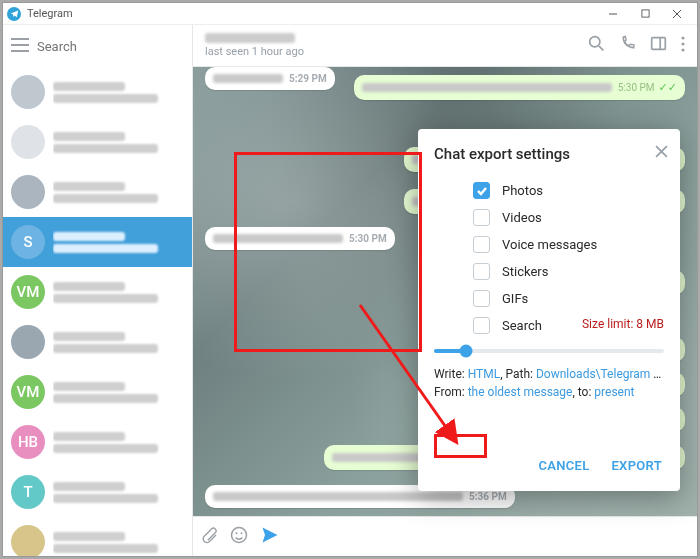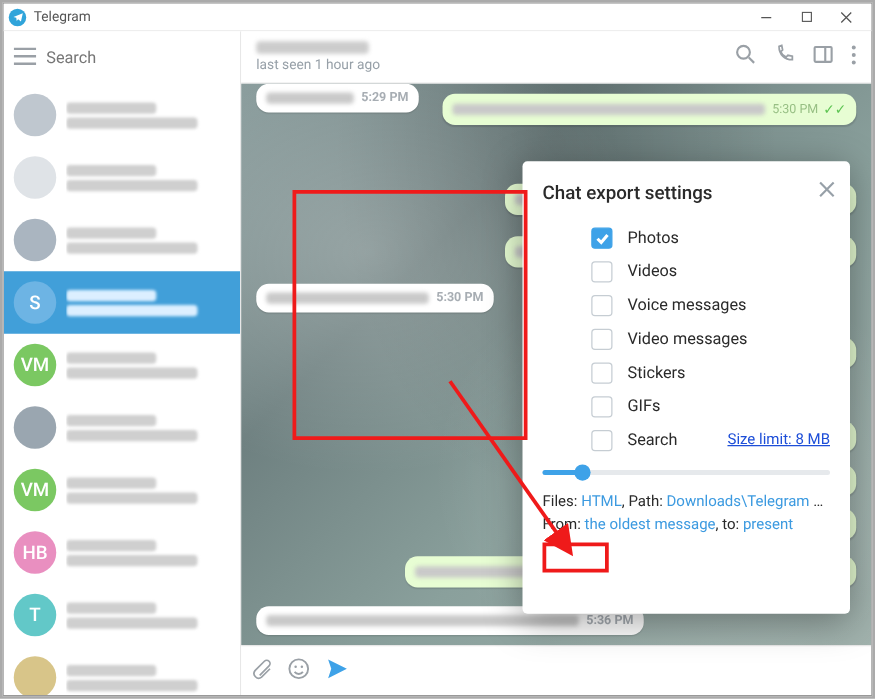--- a/index.html
+++ b/index.html
@@ -51,21 +51,21 @@
   .send { color: #3ea2e8; }
   
   .modal-shadow { position: absolute; inset: 0; background: rgba(0,0,0,0); }
   .modal { position: absolute; left: 225px; top: 104px; width: 262px; height: 362px; background: #fff; border-radius: 4px; box-shadow: 0 6px 30px rgba(0,0,0,.35); padding: 16px 16px 12px 16px; display: flex; flex-direction: column; }
   .modal h3 { font-size: 15px; font-weight: 500; color: #2a2a2a; margin-bottom: 14px; }
   .modal .close { position: absolute; right: 12px; top: 14px; color: #97a0a8; cursor: pointer; }
   .check-row { display: flex; align-items: center; height: 27px; font-size: 13px; color: #2a2a2a; cursor: pointer; padding-left: 39px; }
   .checkbox { width: 17px; height: 17px; border: 1.5px solid #c6cdd3; border-radius: 3px; margin-right: 12px; display: flex; align-items: center; justify-content: center; flex: 0 0 17px; }
   .checkbox.checked { background: #3ea2e8; border-color: #3ea2e8; }
   .checkbox.checked svg { width: 12px; height: 12px; stroke: #fff; stroke-width: 2.5; fill: none; }
-  .sizelimit { font-size: 12px; color: #1d4ed8; text-align: right; margin-top: -22px; text-decoration: underline; }
+  .sizelimit { font-size: 12px; color: #b91c1c; text-align: right; margin-top: -22px; }
   .slider { height: 4px; background: #e6e9ec; border-radius: 2px; position: relative; margin: 18px 0 14px 0; }
   .slider .fill { position: absolute; left: 0; top: 0; bottom: 0; width: 14%; background: #3ea2e8; border-radius: 2px; }
   .slider .knob { position: absolute; left: 14%; top: 50%; width: 13px; height: 13px; background: #3ea2e8; border-radius: 50%; transform: translate(-50%,-50%); }
   .meta-line { font-size: 12px; color: #2a2a2a; margin-bottom: 4px; white-space: nowrap; overflow: hidden; text-overflow: ellipsis; }
   .meta-line .lnk { color: #3c9ae0; }
   .modal-actions { display: flex; justify-content: flex-end; gap: 18px; margin-top: auto; }
   .mbtn { font-size: 13px; font-weight: 600; color: #3ea2e8; letter-spacing: .3px; cursor: pointer; padding: 6px 2px; }
   
   .redbox { position: absolute; border: 3px solid #ef1a1a; pointer-events: none; z-index: 50; }
   .arrow-svg { position: absolute; pointer-events: none; z-index: 51; }
@@ -321,50 +321,50 @@
             <div class="check-row">
               <span class="checkbox"></span>
               <span>Videos</span>
             </div>
             <div class="check-row">
               <span class="checkbox"></span>
               <span>Voice messages</span>
             </div>
             <div class="check-row">
               <span class="checkbox"></span>
-              <span>Video messages</span>
-            </div>
-            <div class="check-row">
-              <span class="checkbox"></span>
               <span>Stickers</span>
             </div>
             <div class="check-row">
               <span class="checkbox"></span>
               <span>GIFs</span>
             </div>
             <div class="check-row">
               <span class="checkbox"></span>
               <span>Search</span>
             </div>
           </div>
 
         <div class="sizelimit">Size limit: 8 MB</div>
 
         <div class="slider">
           <div class="fill"></div>
             <div class="knob"></div>
         </div>
 
         <div class="meta-line">
-          <span>Files: </span><span class="lnk">HTML</span><span>, Path: </span><span class="lnk">Downloads\Telegram De...</span>
+          <span>Write: </span><span class="lnk">HTML</span><span>, Path: </span><span class="lnk">Downloads\Telegram De...</span>
         </div>
         <div class="meta-line">
           <span>From: </span><span class="lnk">the oldest message</span><span>, to: </span><span class="lnk">present</span>
         </div>
 
+        <div class="modal-actions">
+          <span class="mbtn">CANCEL</span>
+          <span class="mbtn">EXPORT</span>
+        </div>
       </div>
 
     </div>
 
   </div>
 </div>
 
 <div class="redbox" style="left:234px; top:152px; width:188px; height:200px;"></div>
 <div class="redbox" style="left:434px; top:434px; width:53px; height:24px;"></div>
 <svg class="arrow-svg" style="left:350px; top:300px; width:140px; height:170px;" viewBox="0 0 140 170">

